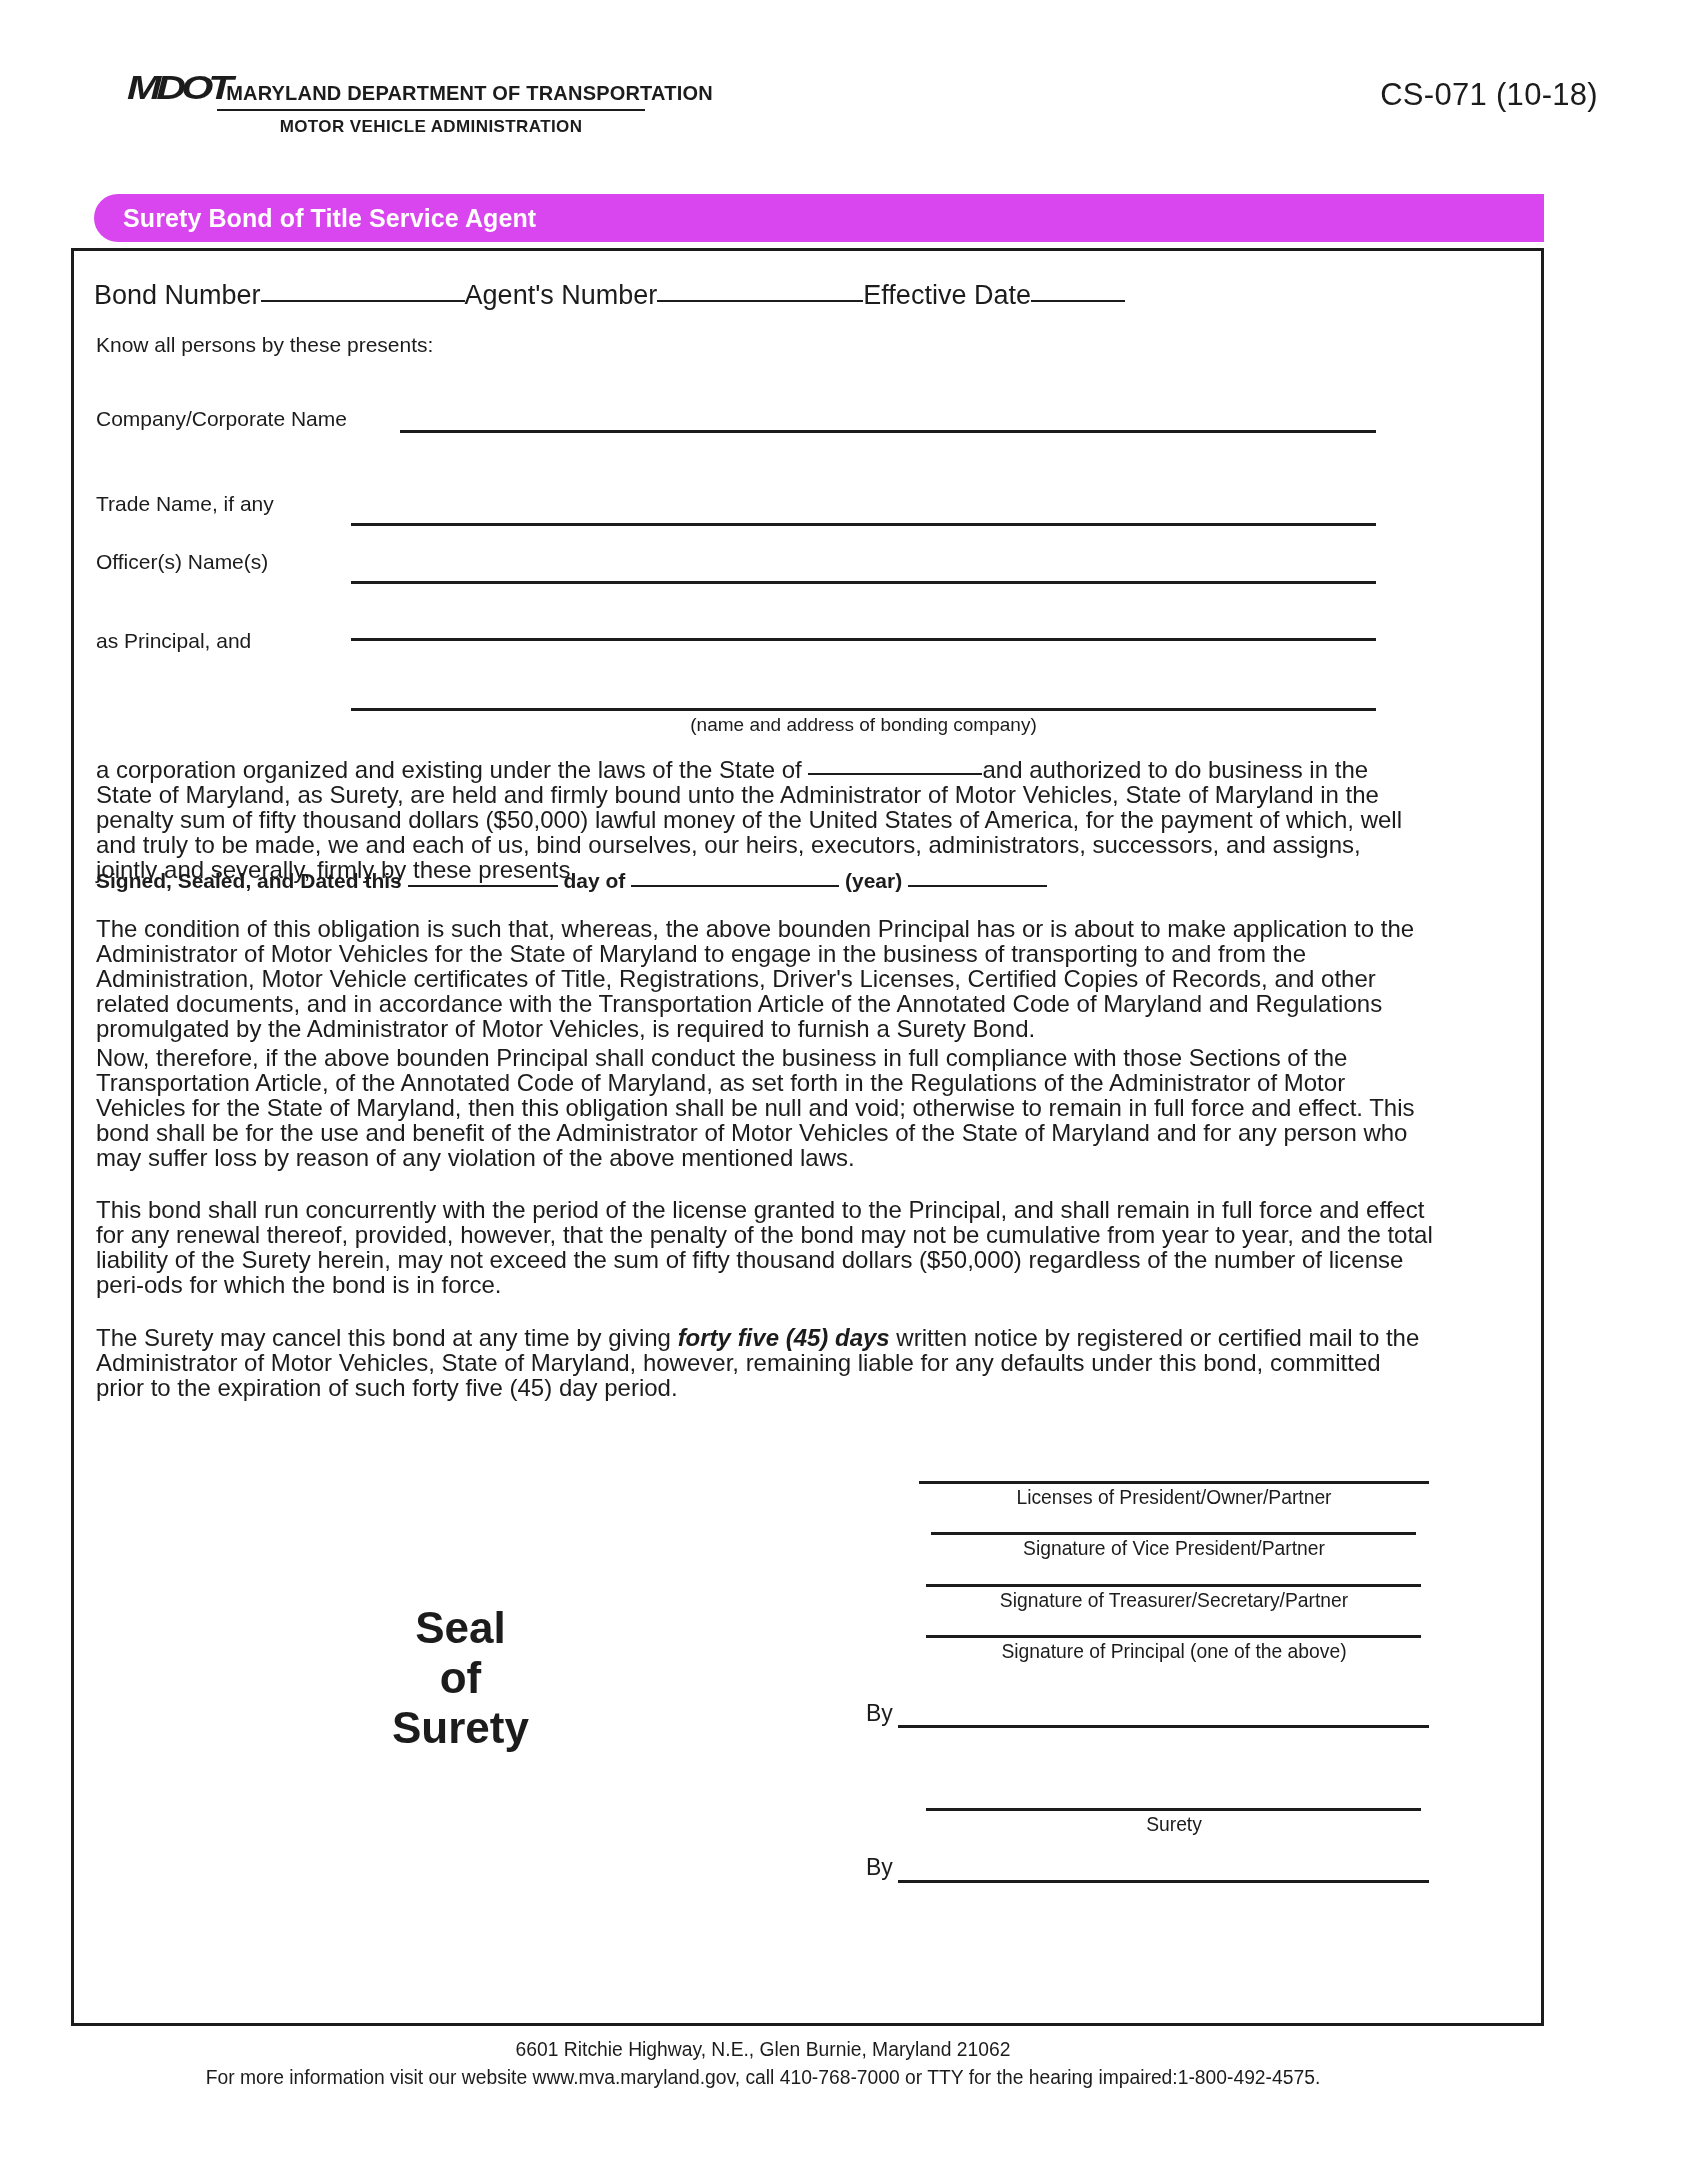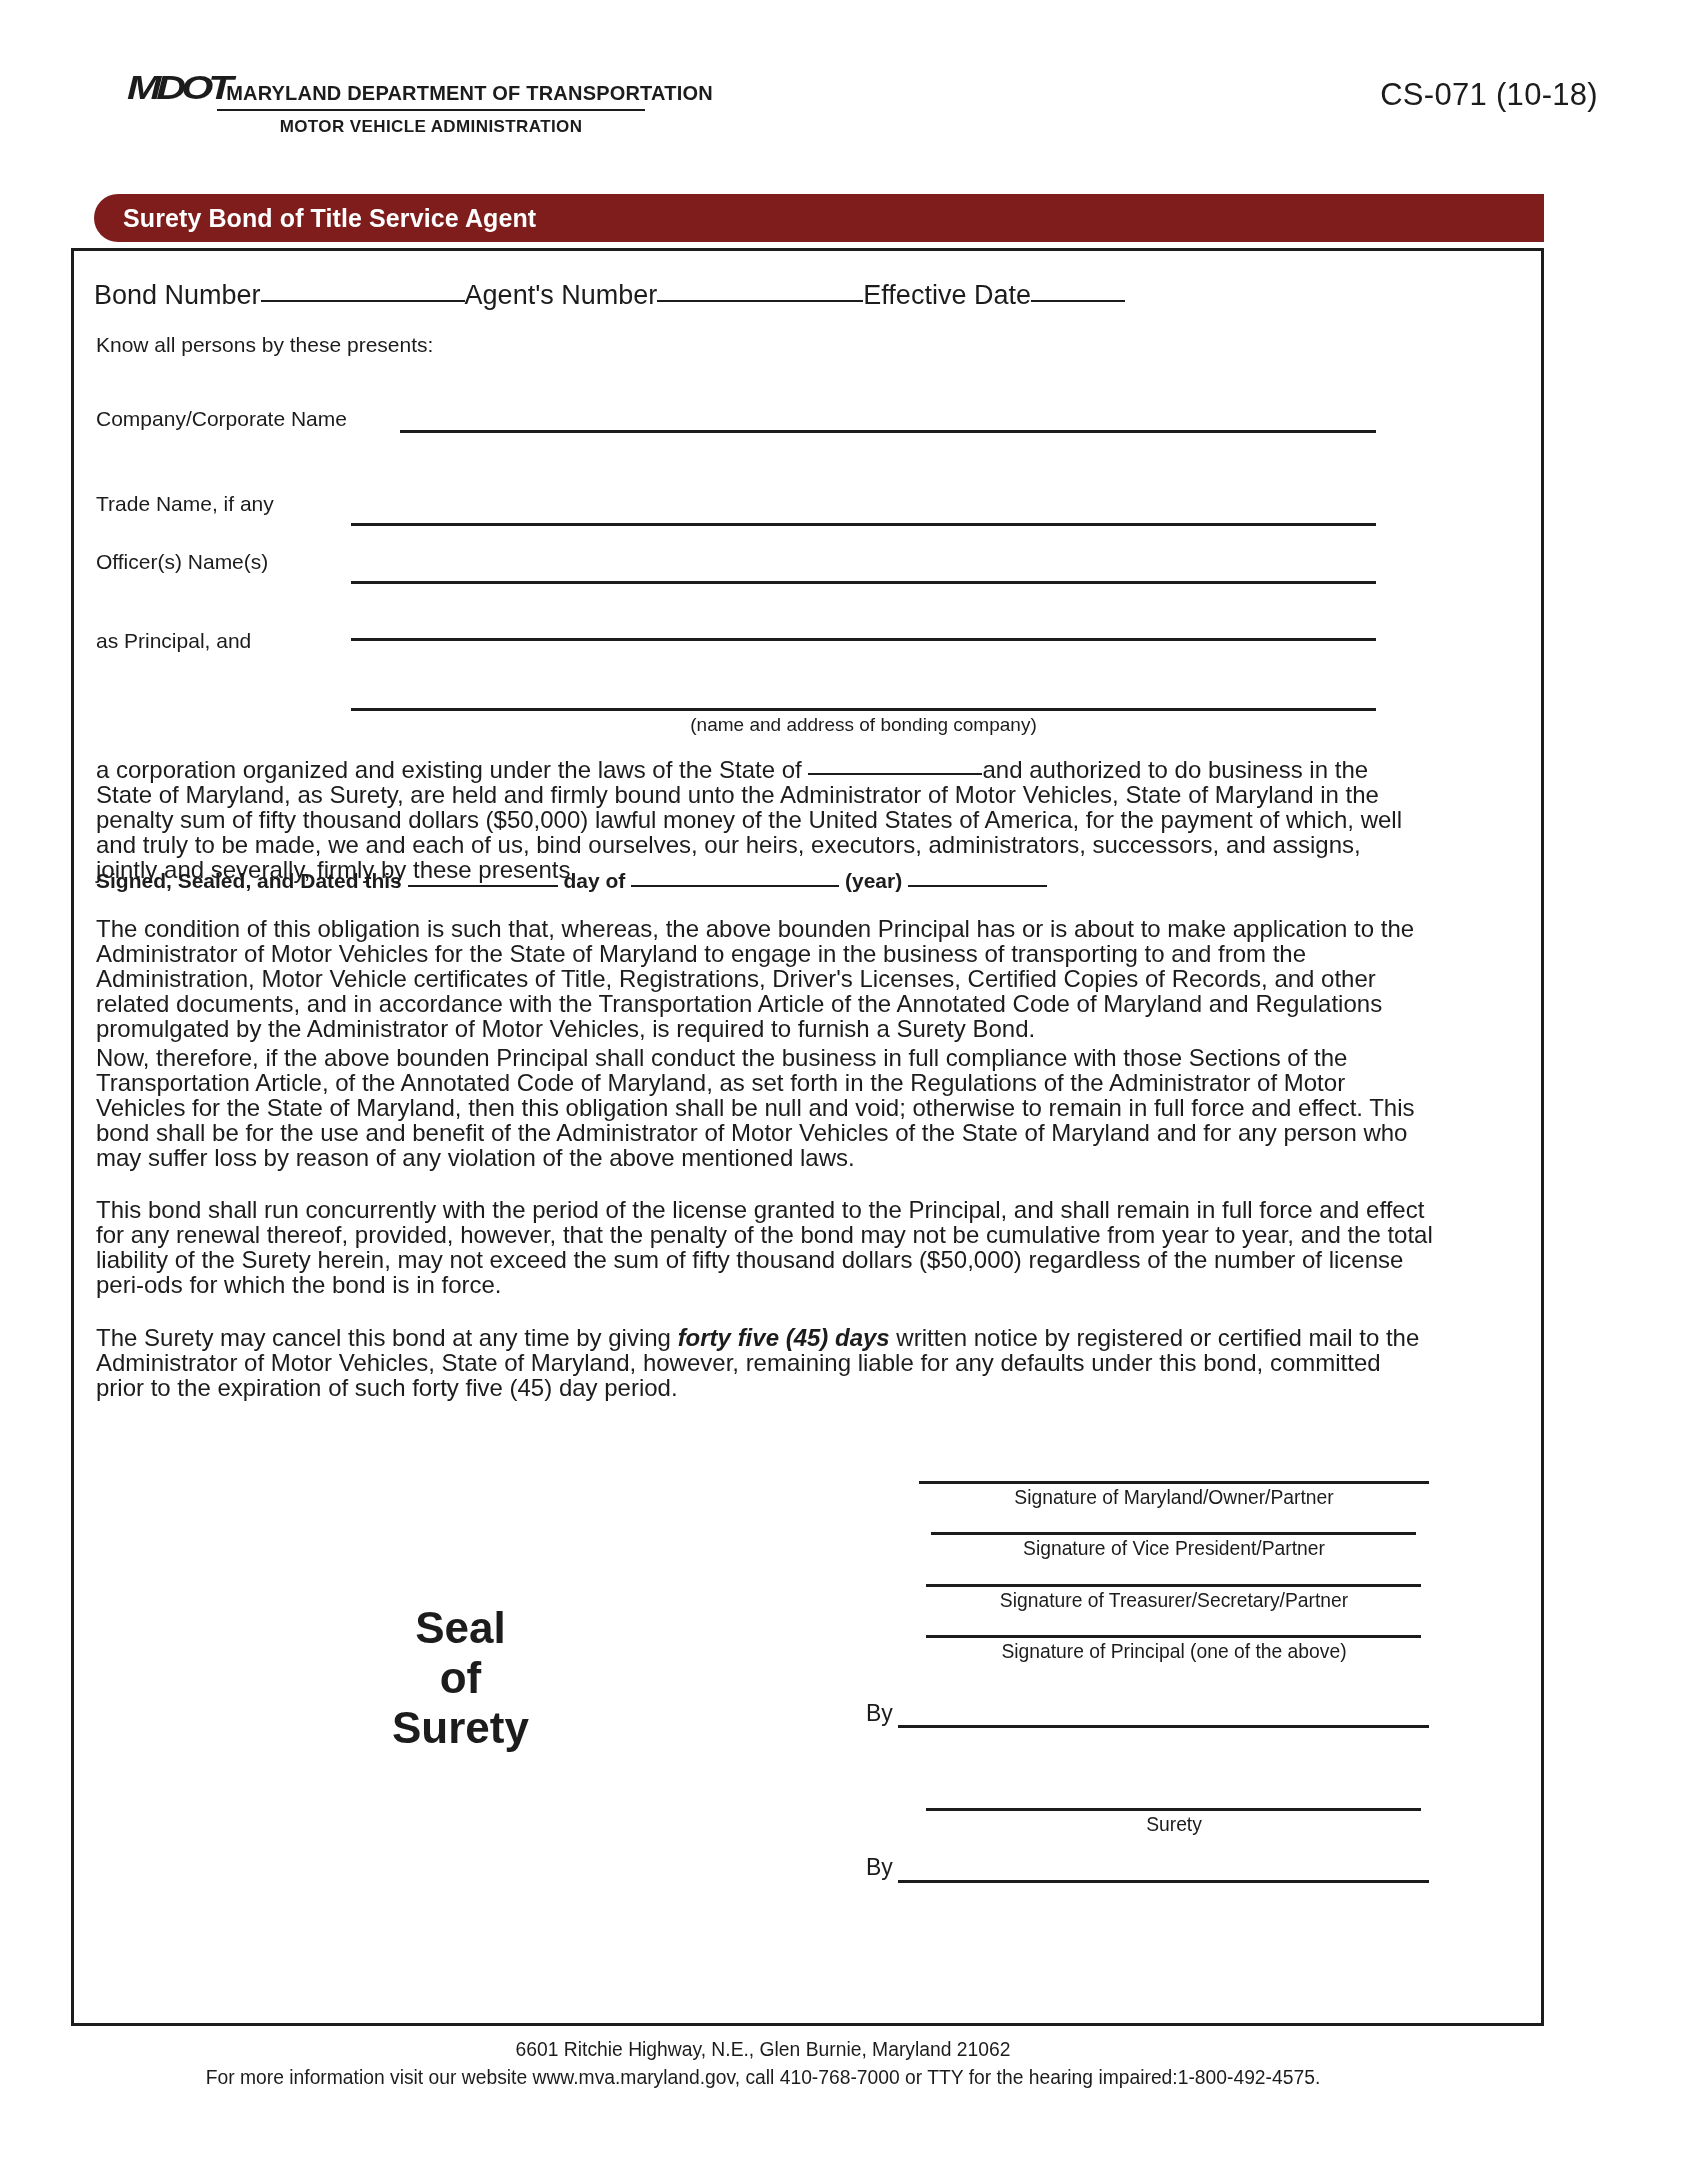--- a/index.html
+++ b/index.html
@@ -84,21 +84,21 @@
     white-space: nowrap;
   }
 
   
   .title-bar {
     position: absolute;
     left: 94px;
     top: 194px;
     width: 1450px;
     height: 48px;
-    background: #7f1d1d;
+    background: #d946ef;
     border-top-left-radius: 26px;
     border-bottom-left-radius: 26px;
     display: flex;
     align-items: center;
   }
   .title-bar-text {
     color: #ffffff;
     font-size: 25px;
     font-weight: bold;
     letter-spacing: 0.1px;
@@ -320,21 +320,21 @@
 
     <div class="seal">
       <div>Seal</div>
       <div>of</div>
       <div>Surety</div>
     </div>
 
     <div class="sigblock">
 
       <div class="sigrule" style="left:825px; top:1230px; width:510px;"></div>
-      <div class="sigcap" style="left:825px; top:1236px; width:510px;">Signature of Maryland/Owner/Partner</div>
+      <div class="sigcap" style="left:825px; top:1236px; width:510px;">Licenses of President/Owner/Partner</div>
 
       <div class="sigrule" style="left:837px; top:1281px; width:485px;"></div>
       <div class="sigcap" style="left:825px; top:1287px; width:510px;">Signature of Vice President/Partner</div>
 
       <div class="sigrule" style="left:832px; top:1333px; width:495px;"></div>
       <div class="sigcap" style="left:825px; top:1339px; width:510px;">Signature of Treasurer/Secretary/Partner</div>
 
       <div class="sigrule" style="left:832px; top:1384px; width:495px;"></div>
       <div class="sigcap" style="left:825px; top:1390px; width:510px;">Signature of Principal (one of the above)</div>
 

